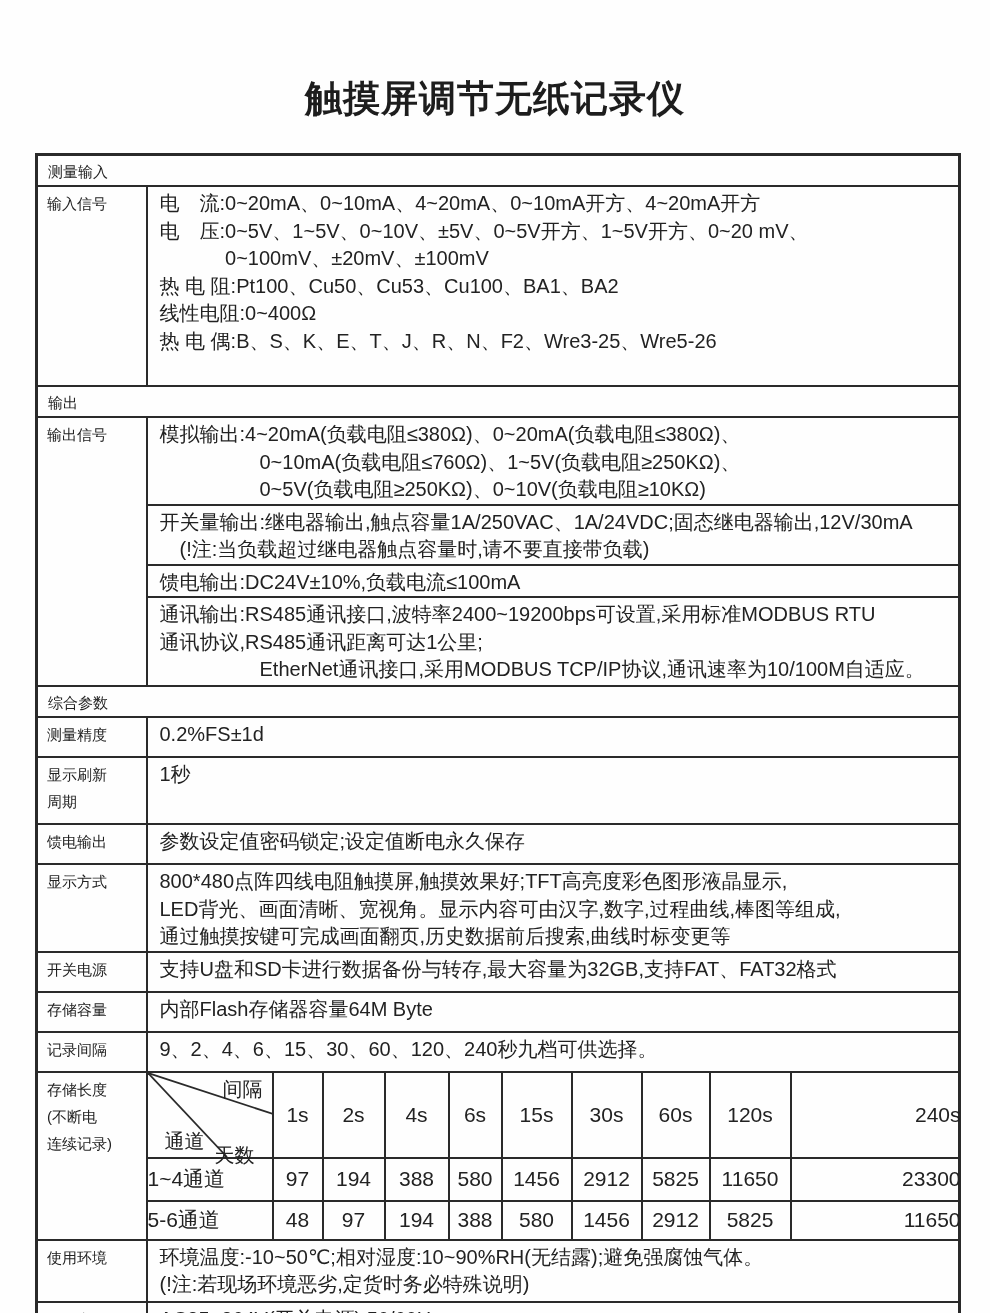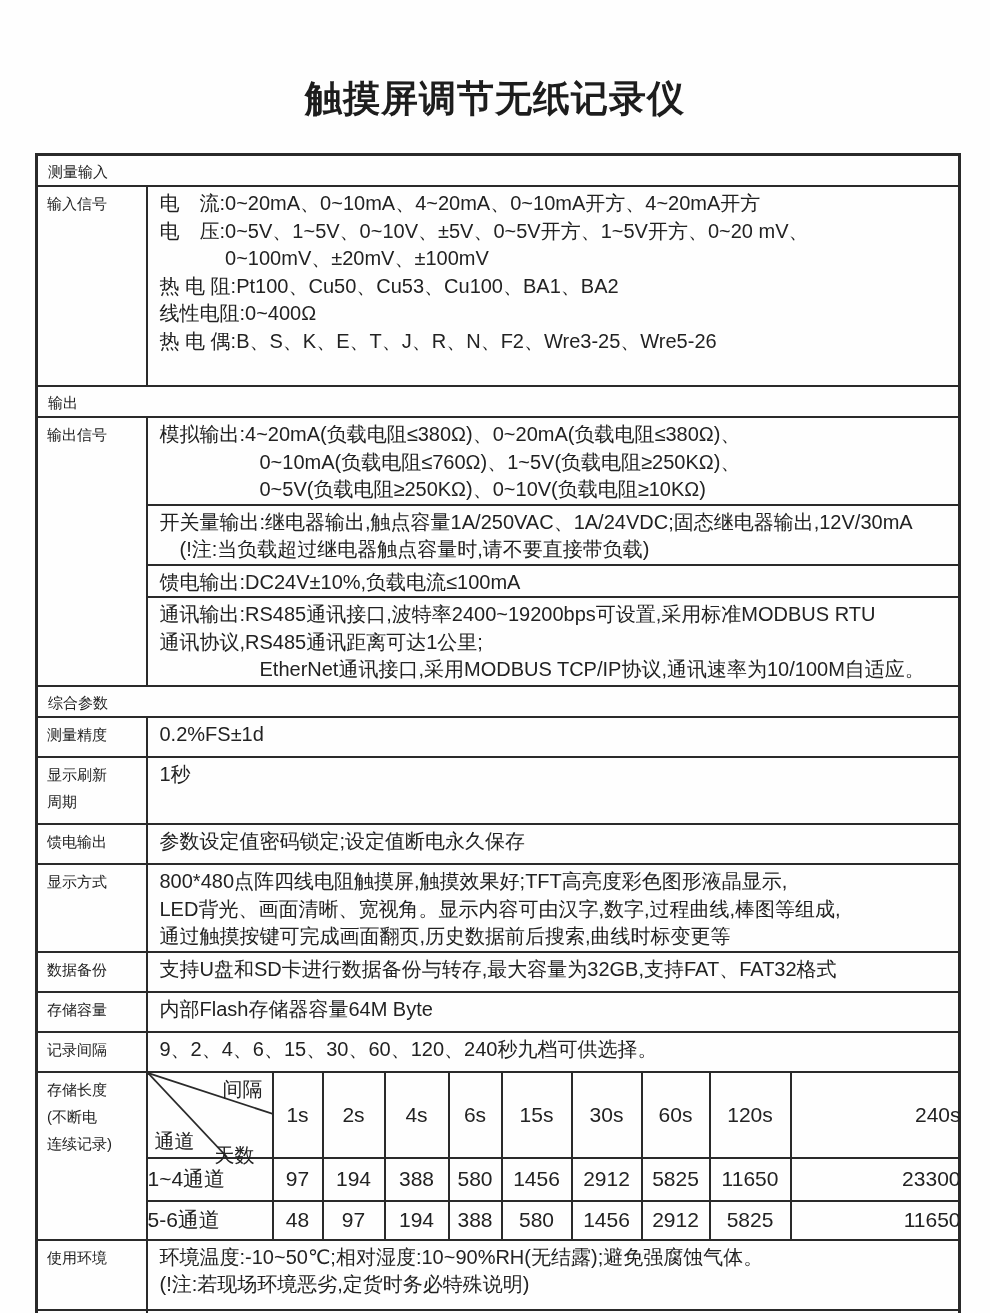--- a/index.html
+++ b/index.html
@@ -41,21 +41,21 @@
   }
   table.grid td:last-child { border-right:none; text-align:right; padding-left:14px; }
   table.grid tr:last-child td { border-bottom:none; }
   table.grid td.ch { text-align:left; }
   td.corner { padding:0; }
   .cwrap { position:relative; width:100%; height:84px; }
   .cwrap svg { position:absolute; left:0; top:0; }
   .cwrap span { position:absolute; font-size:20px; line-height:22px; }
   .c-top { top:5px; right:9px; }
   .c-mid { top:43px; right:17px;margin-top:28px; }
-  .c-bot { bottom:5px; left:7px; }
+  .c-bot { bottom:5px; left:17px; }
 </style>
 </head>
 <body>
 
 <div class="page">
 
   <h1 class="title">触摸屏调节无纸记录仪</h1>
 
   <table class="spec">
     <colgroup>
@@ -122,21 +122,21 @@
     </tr>
 
     <tr style="height:80px">
       <td class="lbl">显示方式</td>
       <td class="val">800*480点阵四线电阻触摸屏,触摸效果好;TFT高亮度彩色图形液晶显示,
 LED背光、画面清晰、宽视角。显示内容可由汉字,数字,过程曲线,棒图等组成,
 通过触摸按键可完成画面翻页,历史数据前后搜索,曲线时标变更等</td>
     </tr>
 
     <tr style="height:29px">
-      <td class="lbl">数据备份</td>
+      <td class="lbl">开关电源</td>
       <td class="val">支持U盘和SD卡进行数据备份与转存,最大容量为32GB,支持FAT、FAT32格式</td>
     </tr>
 
     <tr style="height:29px">
       <td class="lbl">存储容量</td>
       <td class="val">内部Flash存储器容量64M Byte</td>
     </tr>
 
     <tr style="height:29px">
       <td class="lbl">记录间隔</td>
@@ -206,21 +206,21 @@
             <td>1456</td>
             <td>2912</td>
             <td>5825</td>
             <td>11650</td>
           </tr>
         </tbody>
             </table>
       </td>
     </tr>
 
-    <tr style="height:70px">
+    <tr style="height:62px">
       <td class="lbl">使用环境</td>
       <td class="val">环境温度:-10~50℃;相对湿度:10~90%RH(无结露);避免强腐蚀气体。
 (!注:若现场环境恶劣,定货时务必特殊说明)</td>
     </tr>
 
     <tr style="height:30px">
       <td class="lbl">工作电源</td>
       <td class="val">AC85~264V(开关电源),50/60Hz</td>
     </tr>
 

